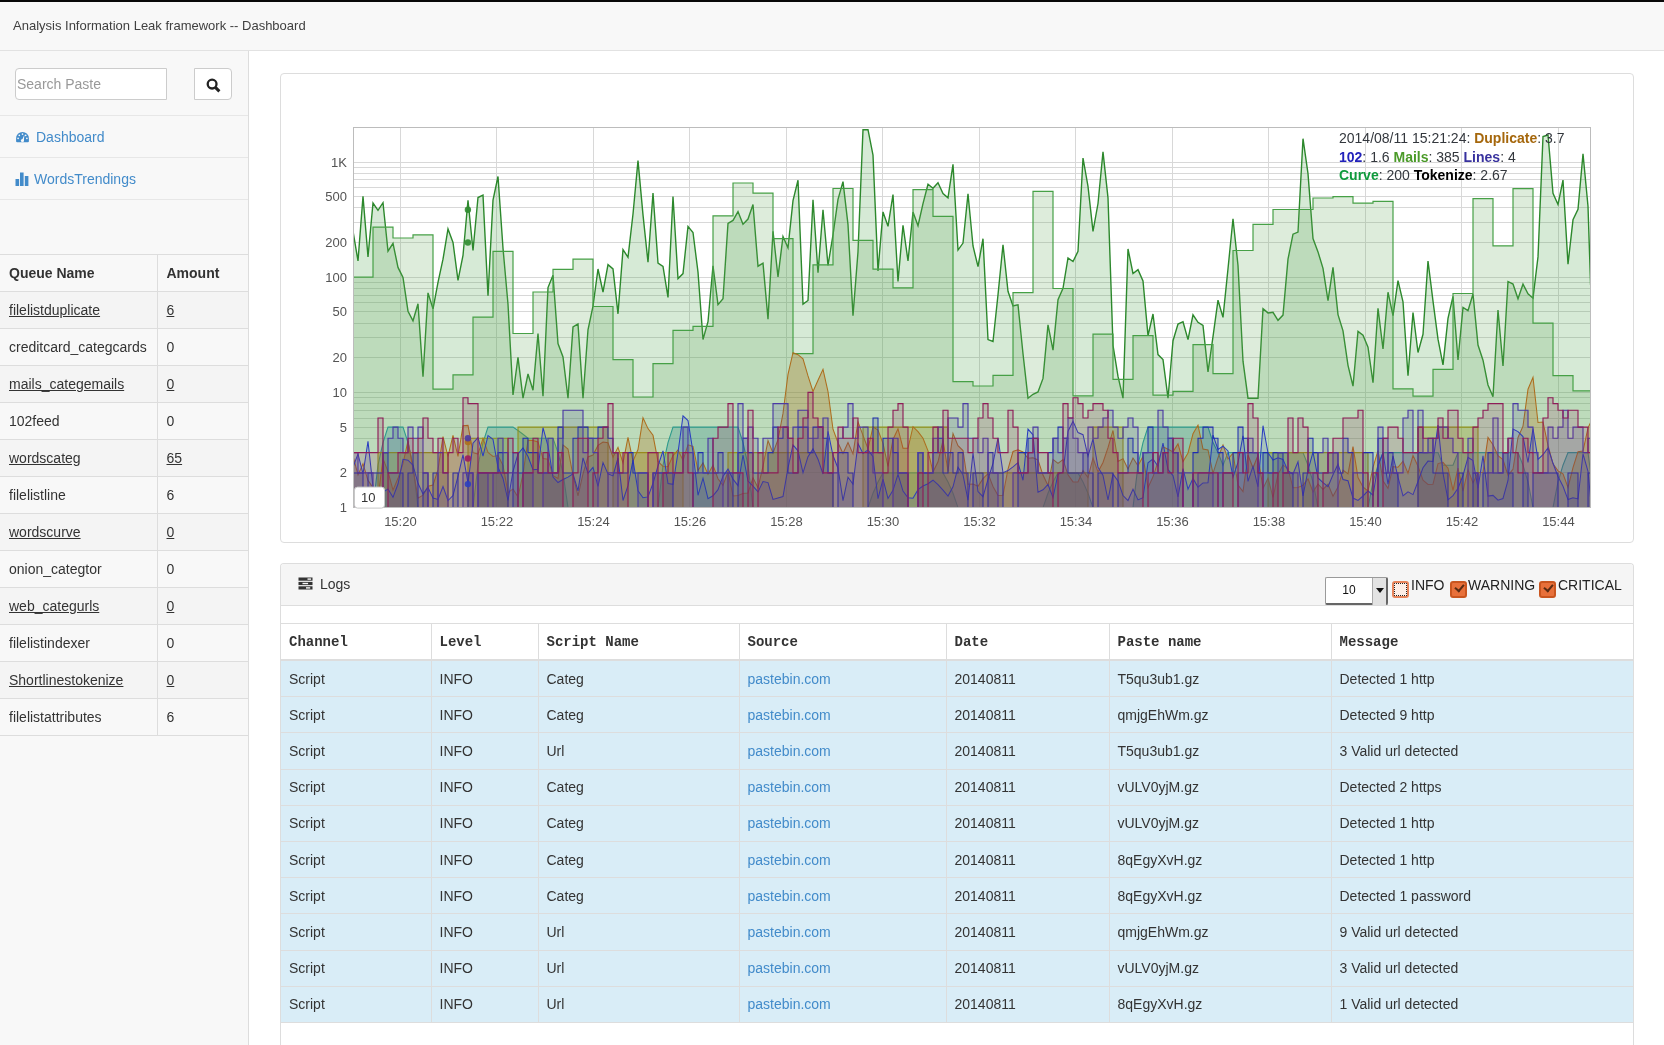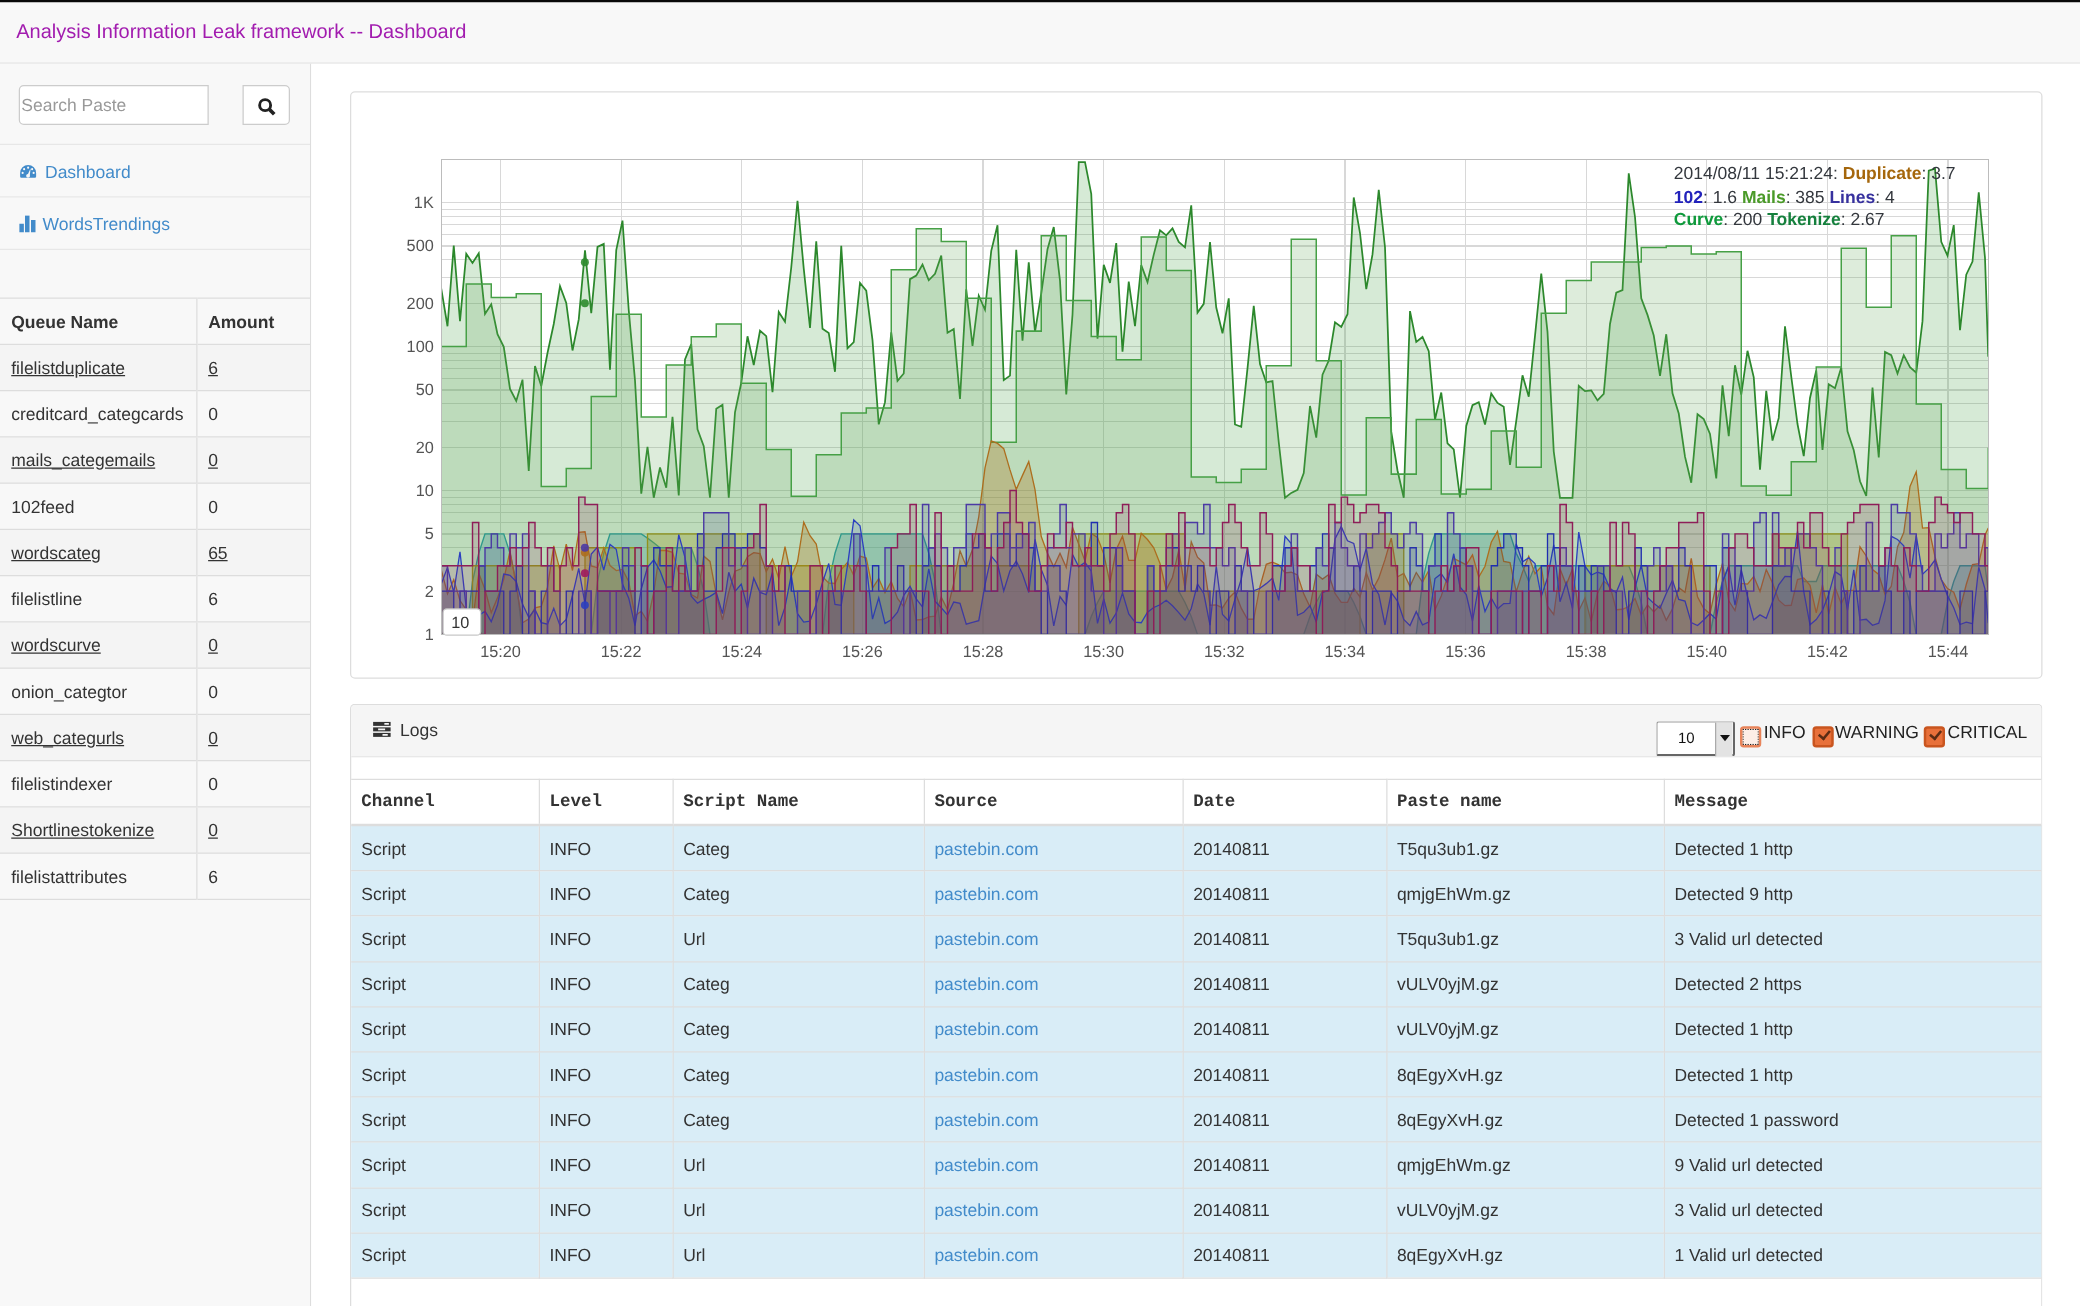--- a/index.html
+++ b/index.html
@@ -3,36 +3,36 @@
 <meta charset="utf-8">
 <title>Analysis Information Leak framework -- Dashboard</title>
 <style>
 * { margin:0; padding:0; box-sizing:content-box; }
 html,body { width:1664px; height:1045px; overflow:hidden; background:#fff;
   font-family:"Liberation Sans", sans-serif; font-size:14px; color:#333; }
 a { color:#428bca; text-decoration:none; }
 .topstrip { position:absolute; left:0; top:0; width:1664px; height:2px; background:#090909; }
 .navbar { position:absolute; left:0; top:2px; width:1664px; height:48px; background:#f8f8f8;
   border-bottom:1px solid #e2e2e2; }
-.navbar .brand { position:absolute; left:13px; top:0; line-height:48px; font-size:16px; color:#a21caf; }
+.navbar .brand { position:absolute; left:13px; top:0; line-height:48px; font-size:13px; color:#404040; }
 .sidebar { position:absolute; left:0; top:51px; width:248px; height:994px; background:#f8f8f8;
   border-right:1px solid #ddd; }
 .sgroup { position:absolute; left:15px; top:17px; height:32px; }
 .sinput { position:absolute; left:0; top:0; width:148px; height:18px; padding:6px 1px;
   border:1px solid #ccc; border-radius:4px 0 0 4px; background:#fff; font-size:14px;
   line-height:18px; color:#999; }
 .sbtn { position:absolute; left:179px; top:0; width:36px; height:30px; border:1px solid #ccc;
   border-radius:0 4px 4px 0; background:#fff; }
 .snav { position:absolute; left:0; top:64px; width:248px; }
 .snav .item { display:block; position:relative; height:20px; padding:10.5px 15px;
   border-top:1px solid #e7e7e7; font-size:14px; line-height:20px; }
 .snav .cap { position:absolute; left:0; top:84px; width:248px; height:0;
   border-top:1px solid #e7e7e7; }
 .snav .ico { display:inline-block; vertical-align:-2px; margin-right:6px; }
-.qtable { position:absolute; left:0; top:187px; width:248px; border-collapse:collapse; border-bottom:1px solid #ddd;
+.qtable { position:absolute; left:0; top:203px; width:248px; border-collapse:collapse; border-bottom:1px solid #ddd;
   font-size:14px; table-layout:fixed; }
 .qtable th, .qtable td { text-align:left; font-weight:normal; padding:8px 8px 8px 9px;
   line-height:20px; border-top:1px solid #ddd; }
 .qtable th { font-weight:bold; border-bottom:1px solid #ddd; }
 .qtable .c2 { border-left:1px solid #ddd; }
 .qtable tr.od { background:rgba(0,0,0,0.016);text-decoration:underline; }
 .main { position:absolute; left:249px; top:51px; width:1415px; height:994px; background:#fff; }
 .panel { position:absolute; background:#fff; border:1px solid #ddd; border-radius:4px; }
 .panel .phead { position:absolute; left:0; top:0; right:0; height:39px; background:#f5f5f5;
   border-bottom:1px solid #ddd; border-radius:3px 3px 0 0; line-height:39px; font-size:14px;
@@ -272,21 +272,21 @@
             <text x="1277.4" y="411.6" text-anchor="middle">15:44</text>
           </g>
           <g>
             <rect x="73.5" y="373.1" width="30" height="21" rx="3" fill="#fff" stroke="#c8c8c8"></rect>
             <text x="80.0" y="388.1" font-family="Liberation Sans, sans-serif" font-size="13" fill="#333">10</text>
           </g>
         </svg>
       <div class="legend">
         <div>2014/08/11 15:21:24: <b style="color:#a5670c">Duplicate</b>: 3.7</div>
         <div><b style="color:#2222bb">102</b>: 1.6 <b style="color:#4a9a28">Mails</b>: 385 <b style="color:#37319e">Lines</b>: 4</div>
-        <div><b style="color:#0f9a3c">Curve</b>: 200 <b style="color:#15803d">Tokenize</b>: 2.67</div>
+        <div><b style="color:#0f9a3c">Curve</b>: 200 <b style="color:#000000">Tokenize</b>: 2.67</div>
       </div>
     </div>
   </div>
 
   <div class="panel panel2">
     <div class="phead"><span class="ptitle"><span class="picon">
       <svg width="15" height="13" viewBox="0 0 15 13">
         <rect x="0.5" y="0.5" width="14" height="3.2" fill="#333"></rect>
         <rect x="9.5" y="1.4" width="3.6" height="1.4" fill="#f5f5f5"></rect>
         <rect x="0.5" y="4.9" width="14" height="3.2" fill="#333"></rect>

